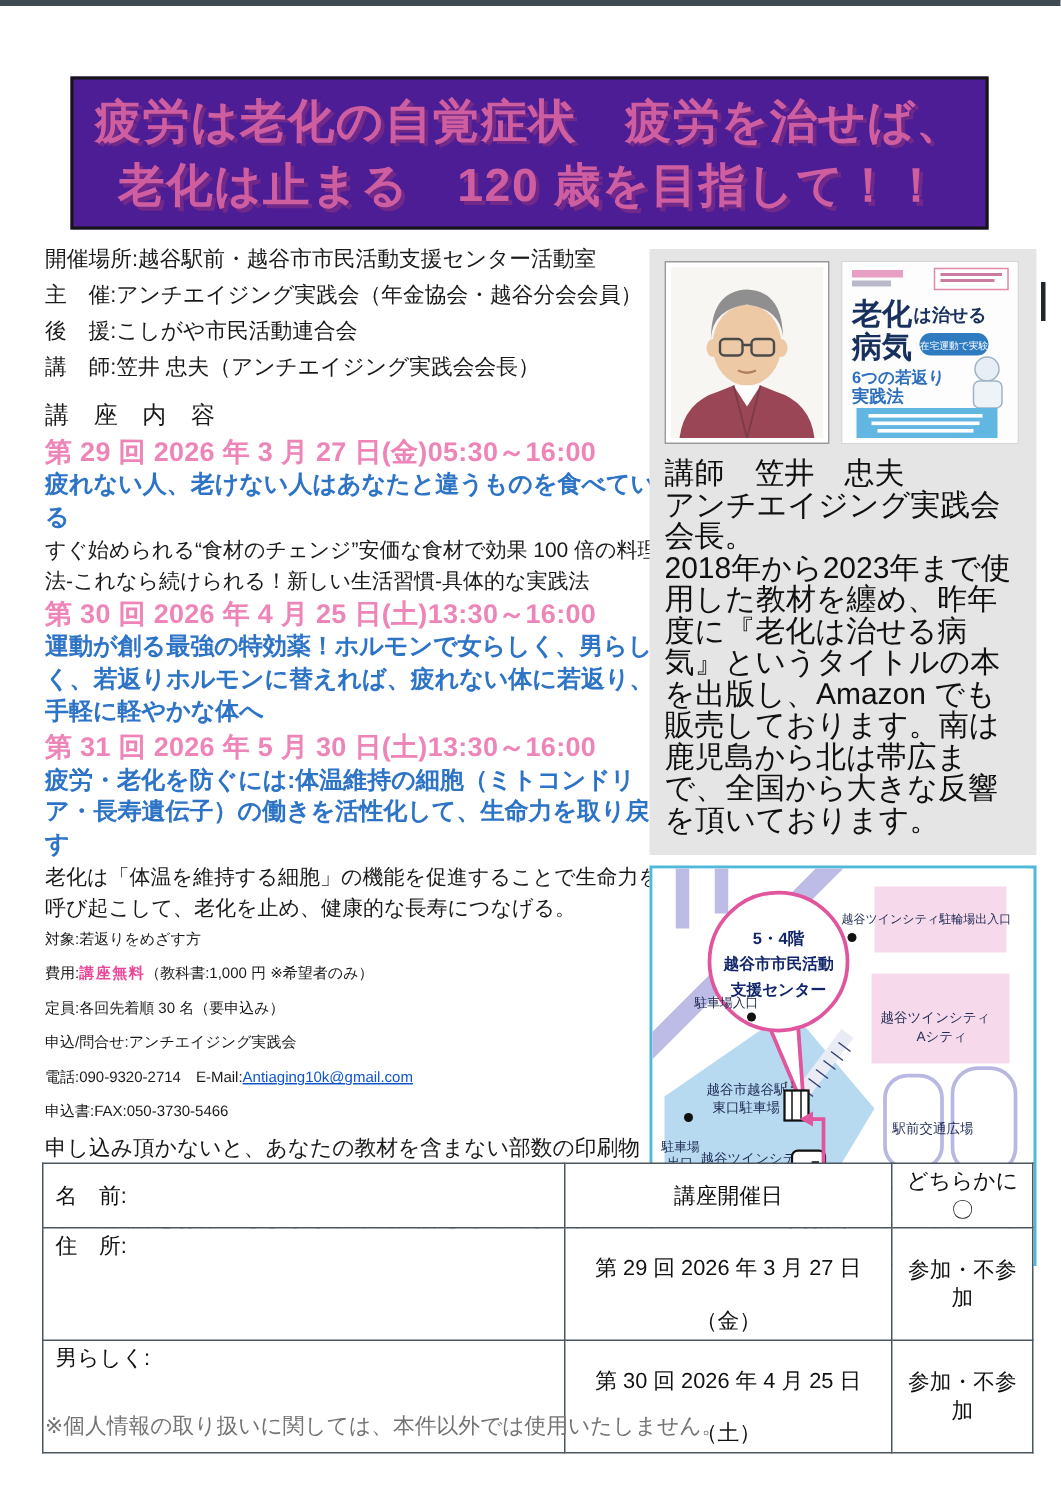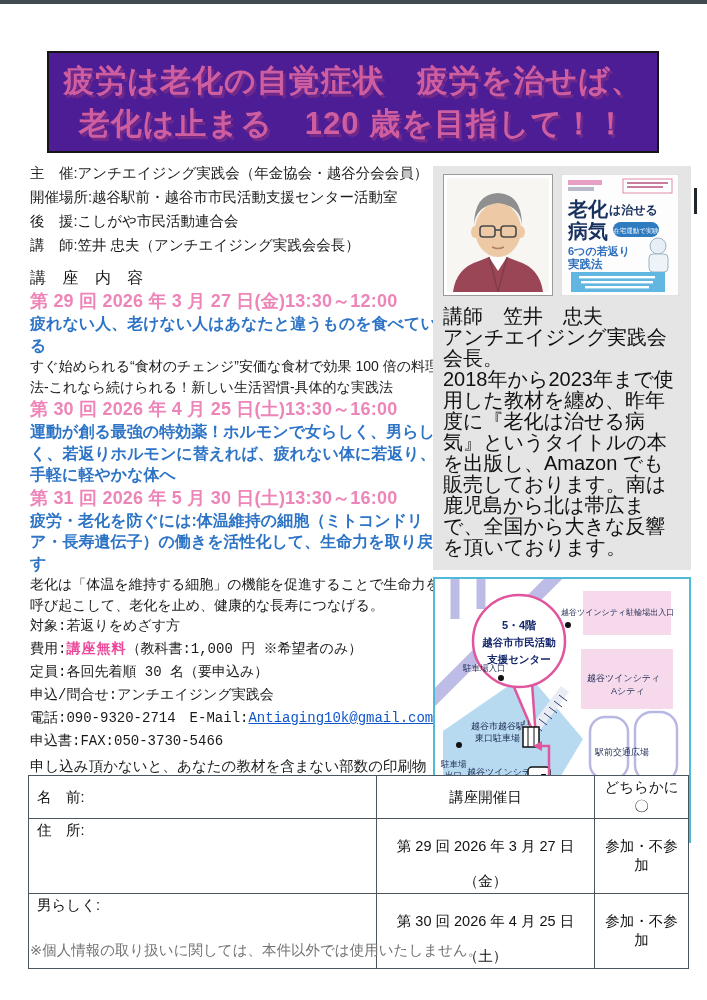--- a/index.html
+++ b/index.html
@@ -24,21 +24,21 @@
   }
 
   
   .left-col{position:absolute;left:30px;top:161px;width:410px;}
   .info-line{font-size:14.5px;line-height:24px;color:#1a1a1a;}
   .course-head{margin-top:10px;font-size:16px;font-weight:normal;letter-spacing:6px;line-height:22px;}
   .session{margin-top:1px;}
   .s-date{font-size:18px;font-weight:bold;color:#ee85b8;line-height:23px;letter-spacing:.2px;}
   .s-title{font-size:16px;font-weight:bold;color:#2d74c6;line-height:21.5px;}
   .s-desc{font-size:14px;line-height:20.5px;color:#1a1a1a;}
-  .detail-line{font-size:14px;line-height:23px;color:#1a1a1a;font-family:Liberation Mono, monospace;}
+  .detail-line{font-size:10px;line-height:23px;color:#1a1a1a;}
   .fee-free{color:#ec4899;font-weight:bold;letter-spacing:1px;margin-top:12px;}
   .email-link{color:#1155cc;text-decoration:underline;}
   .note-p{font-size:14.5px;line-height:22.5px;margin-top:2px;}
 
   
   .right-col{position:absolute;left:433px;top:166px;width:258px;}
   .panel{background:#e5e5e5;padding:8px 10px 12px 10px;box-sizing:border-box;width:258px;}
   .media-row{display:flex;gap:8px;}
   .photo-frame{width:110px;height:122px;background:#ffffff;border:1px solid #9a9a9a;
     box-sizing:border-box;padding:3px;}
@@ -67,29 +67,29 @@
 
 <div class="scan-top"></div>
 <div class="scan-mark"></div>
 
 <div class="title-box">
   <div class="title-line">疲労は老化の自覚症状　疲労を治せば、</div>
   <div class="title-line">老化は止まる　120 歳を目指して！！</div>
 </div>
 
 <div class="left-col">
+  <div class="info-line">開催場所:越谷駅前・越谷市市民活動支援センター活動室</div>
   <div class="info-line">主　催:アンチエイジング実践会（年金協会・越谷分会会員）</div>
-  <div class="info-line">開催場所:越谷駅前・越谷市市民活動支援センター活動室</div>
   <div class="info-line">後　援:こしがや市民活動連合会</div>
   <div class="info-line">講　師:笠井 忠夫（アンチエイジング実践会会長）</div>
 
   <div class="course-head">講 座 内 容</div>
 
   <div class="session">
-    <div class="s-date">第 29 回 2026 年 3 月 27 日(金)13:30～12:00</div>
+    <div class="s-date">第 29 回 2026 年 3 月 27 日(金)05:30～16:00</div>
     <div class="s-title">疲れない人、老けない人はあなたと違うものを食べている</div>
     <div class="s-desc">すぐ始められる“食材のチェンジ”安価な食材で効果 100 倍の料理法-これなら続けられる！新しい生活習慣-具体的な実践法</div>
   </div>
   <div class="session">
     <div class="s-date">第 30 回 2026 年 4 月 25 日(土)13:30～16:00</div>
     <div class="s-title">運動が創る最強の特効薬！ホルモンで女らしく、男らしく、若返りホルモンに替えれば、疲れない体に若返り、手軽に軽やかな体へ</div>
   </div>
   <div class="session">
     <div class="s-date">第 31 回 2026 年 5 月 30 日(土)13:30～16:00</div>
     <div class="s-title">疲労・老化を防ぐには:体温維持の細胞（ミトコンドリア・長寿遺伝子）の働きを活性化して、生命力を取り戻す</div>

